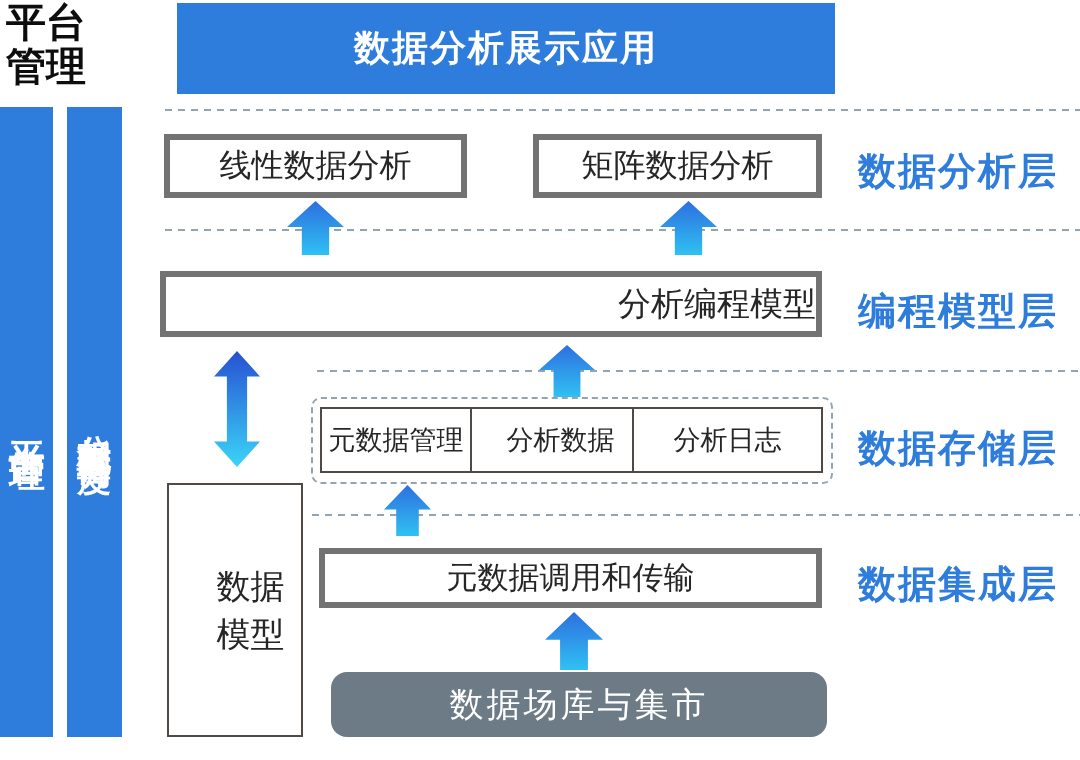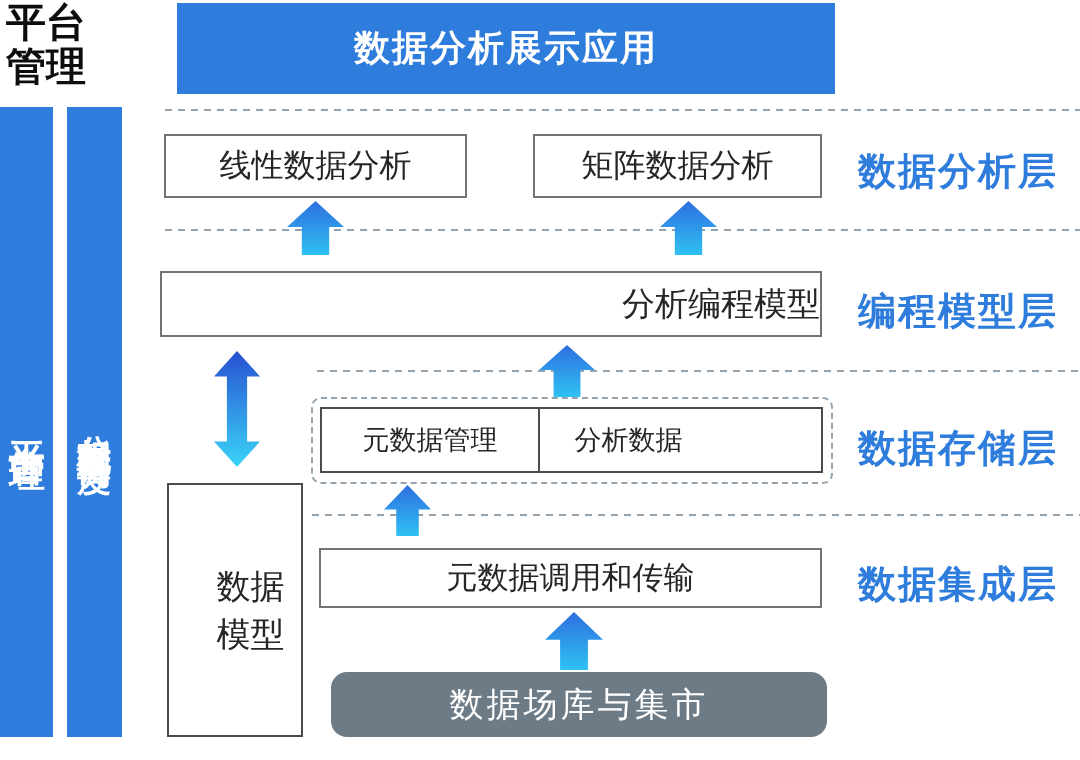--- a/index.html
+++ b/index.html
@@ -31,21 +31,21 @@
   .vbar1 span{font-size:36px;letter-spacing:5px;}
   .vbar2{left:67px;width:55px;}
   .vbar2 span{font-size:34px;letter-spacing:4px;}
   
   .dash-line{
     position:absolute;height:2px;
     background:repeating-linear-gradient(90deg,#93a4b0 0 7px,transparent 7px 13px);
   }
   
   .box{
-    position:absolute;background:#ffffff;border:2px solid #737373;
+    position:absolute;background:#ffffff;border:6px solid #737373;
     display:flex;align-items:center;justify-content:center;
     color:#262626;box-sizing:border-box;
   }
   
   .storage-dashed{
     position:absolute;left:311px;top:397px;width:522px;height:87px;
     border:2px dashed #93a4b0;border-radius:10px;box-sizing:border-box;background:#fff;
   }
   .storage-table{
     position:absolute;left:320px;top:407px;width:503px;height:66px;
@@ -119,25 +119,28 @@
   <div class="box" style="left:533px;top:134px;width:289px;height:64px;font-size:32px;">
     <span>矩阵数据分析</span>
   </div>
 
   <div class="box" style="left:160px;top:271px;width:662px;height:66px;font-size:33px;justify-content:flex-end;">
     <span>分析编程模型</span>
   </div>
 
   <div class="storage-dashed"></div>
   <div class="storage-table">
-    <div class="storage-cell" style="width:216px;">
+    <div class="storage-cell" style="width:148px;">
       <span>元数据管理</span>
     </div>
     <div class="storage-cell" style="width:162px;padding-left:17px;">
       <span>分析数据</span>
+    </div>
+    <div class="storage-cell" style="flex:1;">
+      <span>分析日志</span>
     </div>
   </div>
 
   <div class="box" style="left:319px;top:548px;width:503px;height:60px;font-size:31px;">
     <span>元数据调用和传输</span>
   </div>
 
   <div class="side-box">
     <span>数据模型</span>
   </div>

